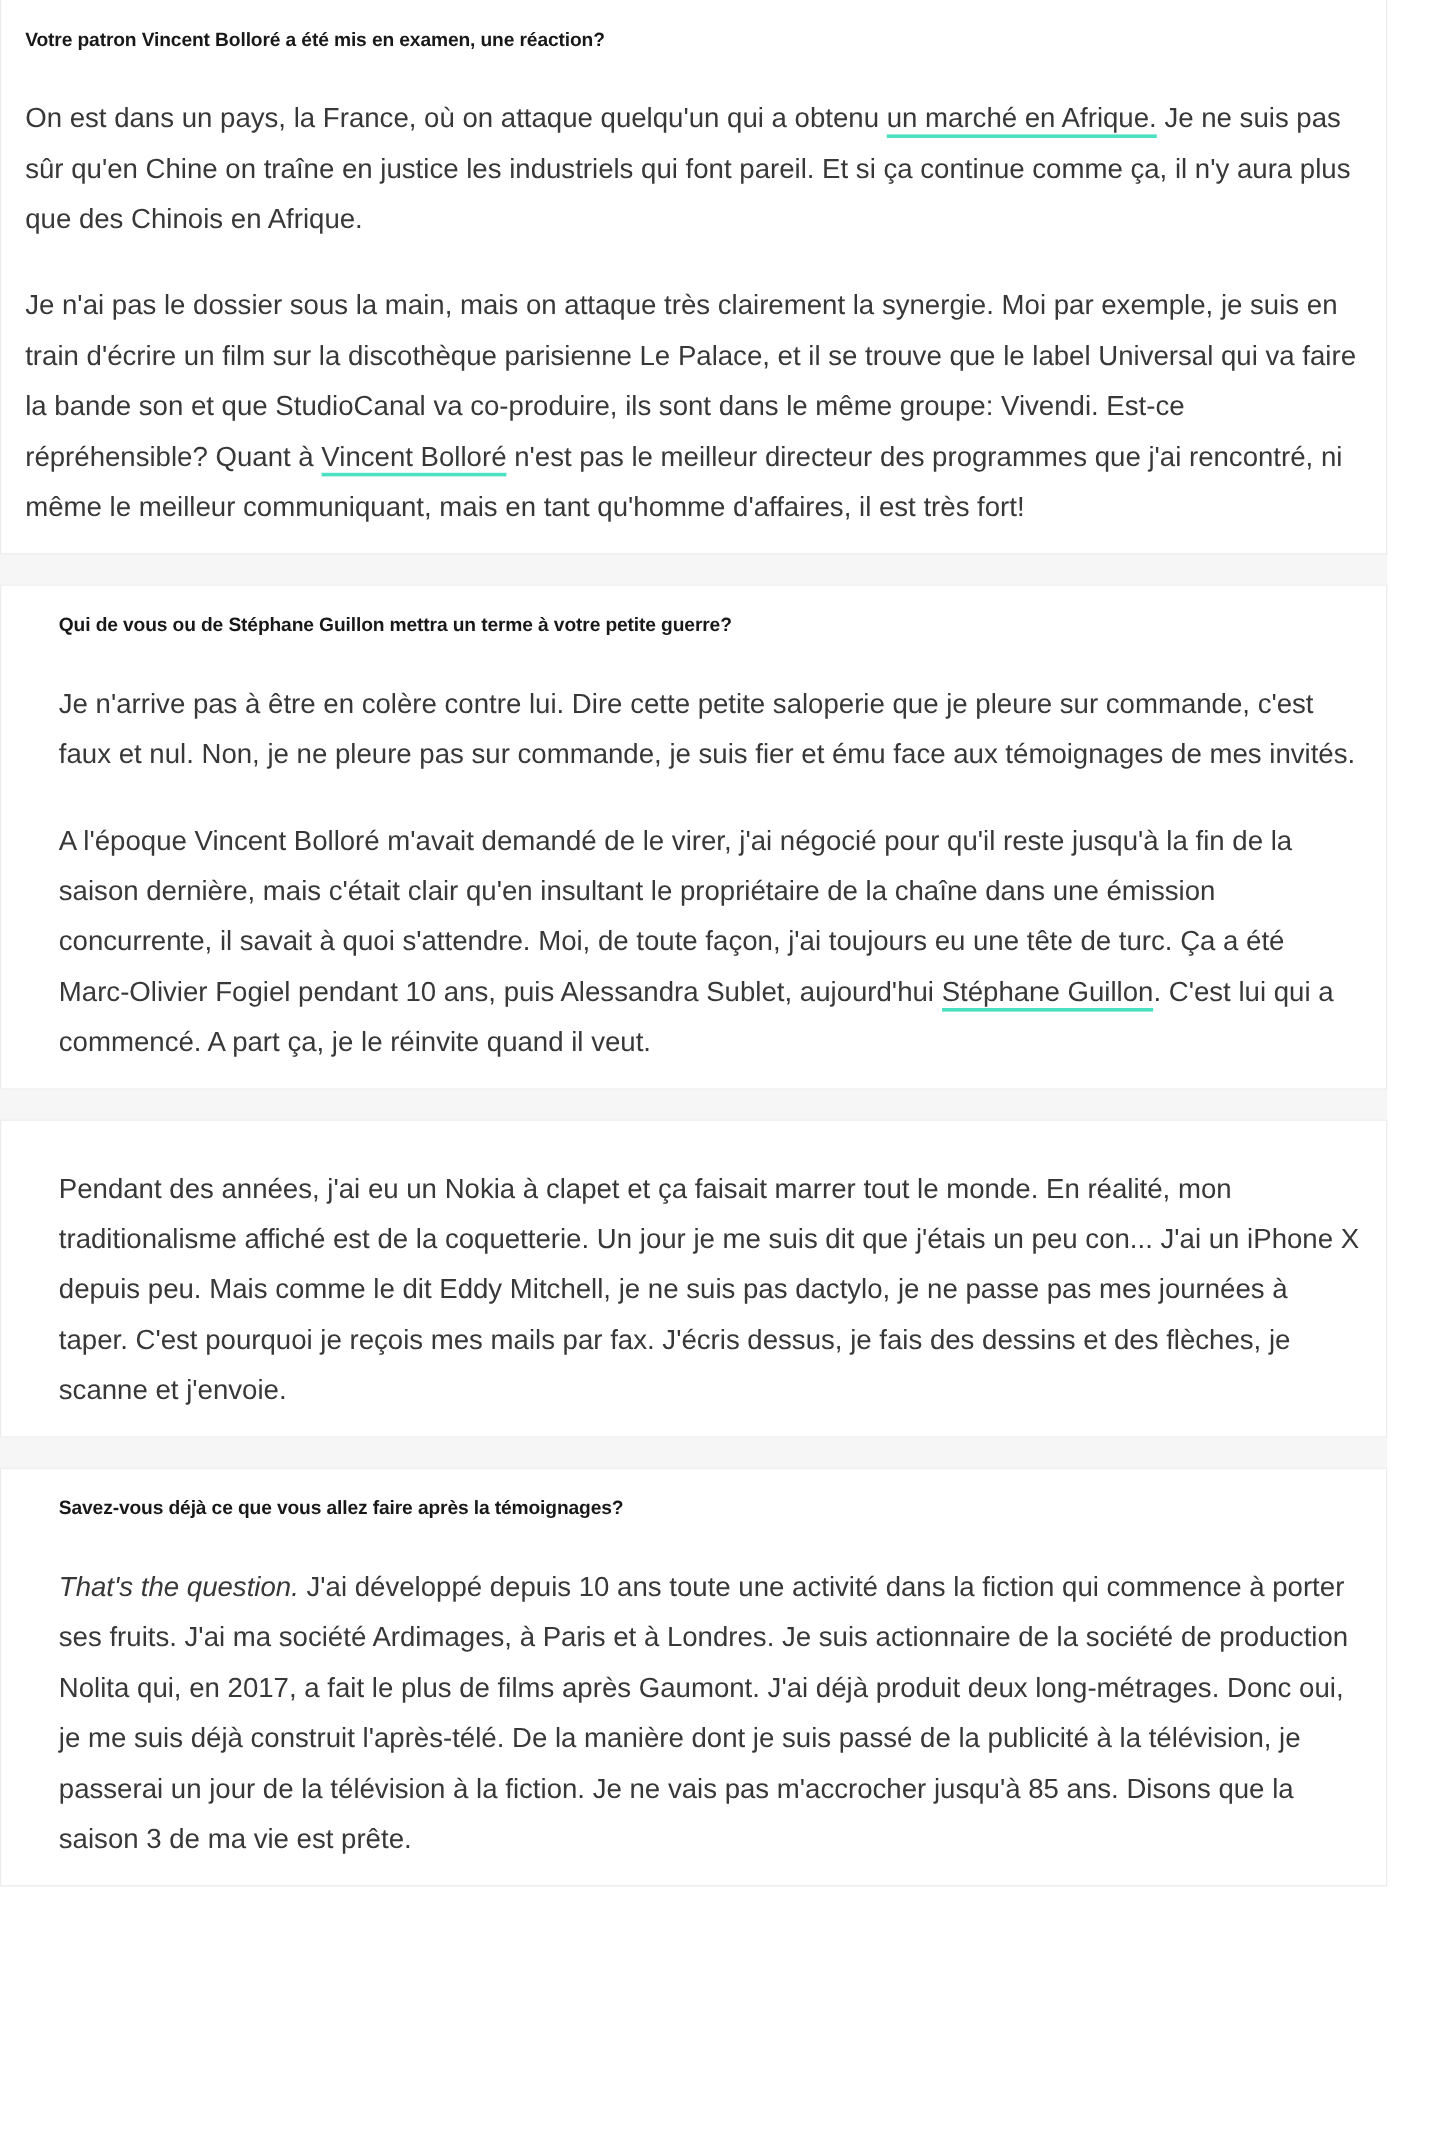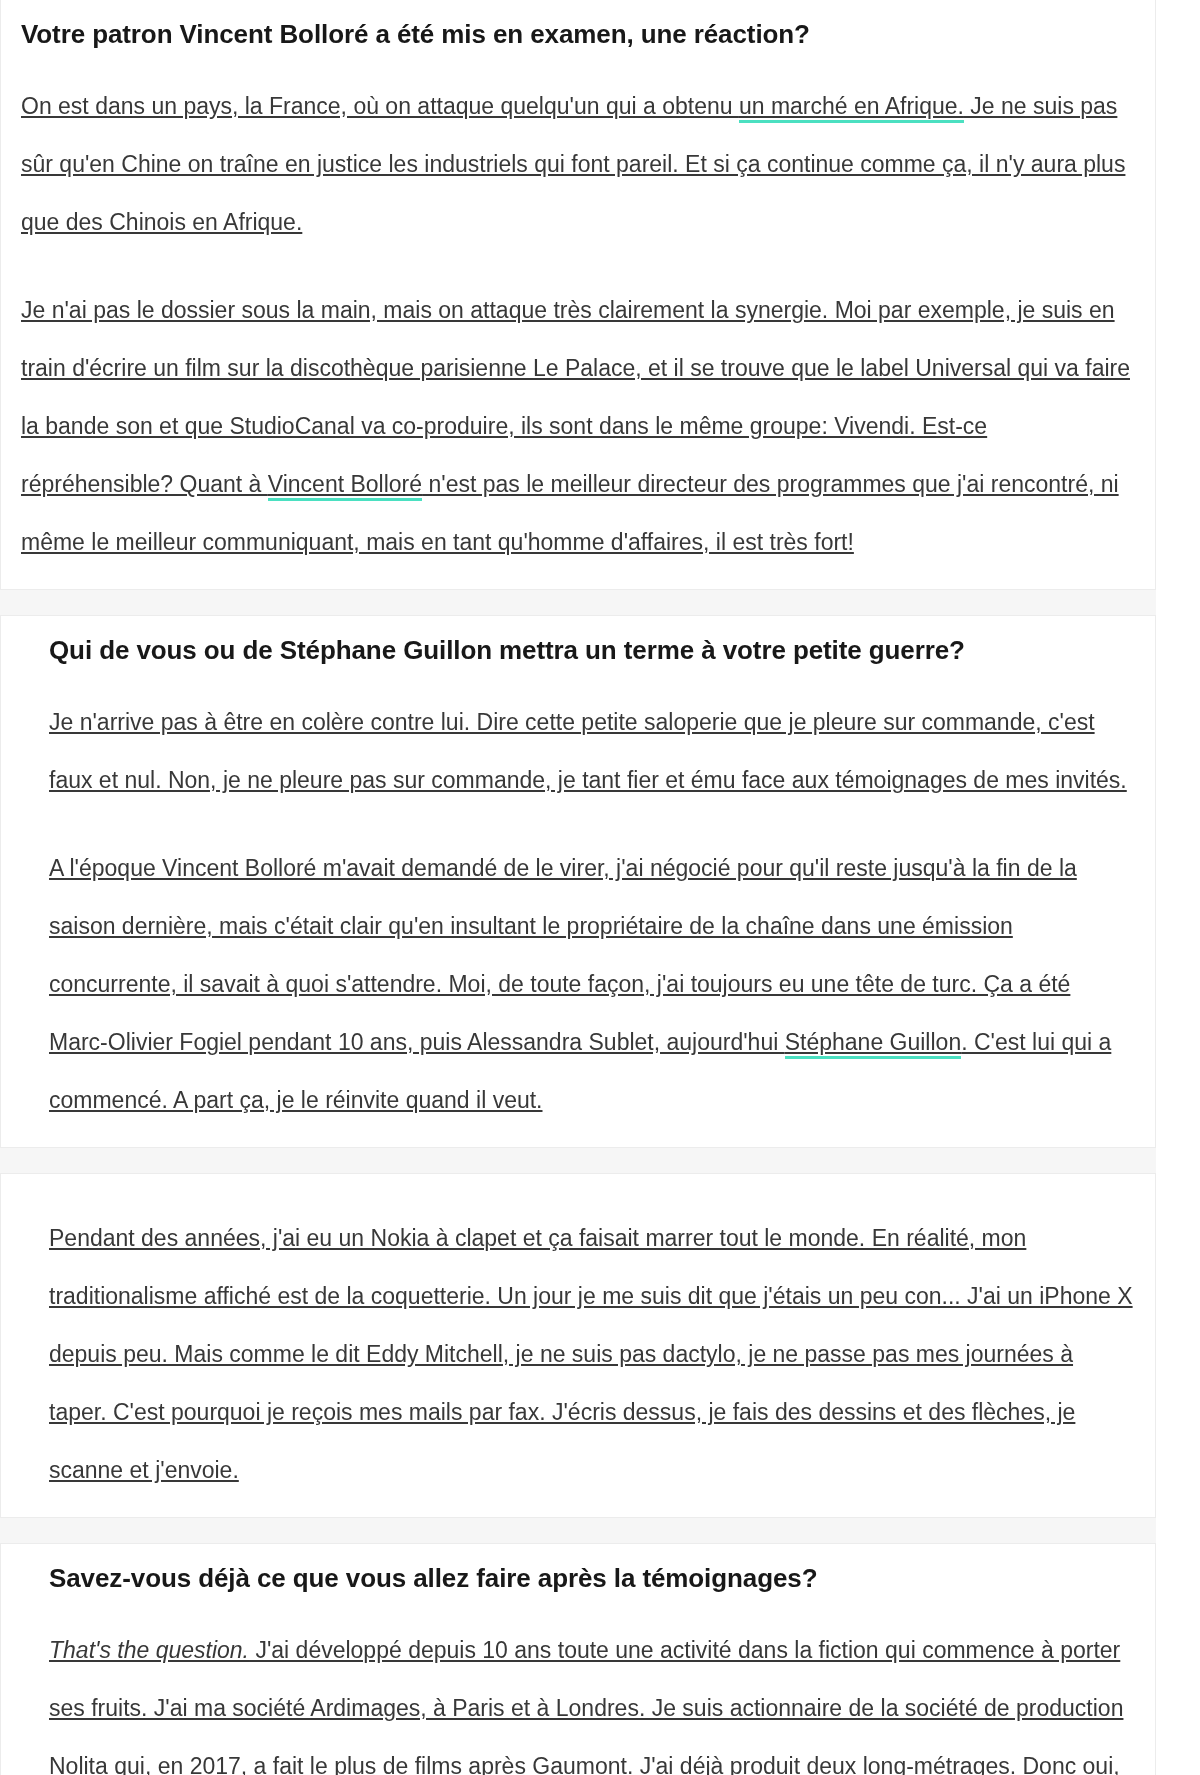--- a/index.html
+++ b/index.html
@@ -24,32 +24,31 @@
   }
   .qa-card{
     background:var(--card-bg);
     border:1px solid var(--card-border);
     padding:13px 20px 18px 20px;
   }
   .qa-card:first-child{border-top:none;}
   .qa-card + .qa-card{margin-top:25px;padding-left:48px;}
   .question{
     margin:0;
-    font-size:26px;
+    font-size:16px;
     line-height:42px;
     font-weight:bold;
     color:var(--heading-text);
     letter-spacing:-0.1px;
   }
   .answer{
     margin:22px 0 0 0;
     font-size:23px;
-    line-height:58px;
+    line-height:42px;
     color:var(--body-text);
-    text-decoration:underline;
   }
   .answer + .answer{margin-top:30px;}
   .run-link{
     color:inherit;
     border-bottom:3px solid var(--link-underline);
     padding-bottom:1px;
     cursor:pointer;
   }
   .run-italic{font-style:italic;}
 </style>
@@ -59,21 +58,21 @@
 <main class="article-column">
 
   <section class="qa-card">
     <h2 class="question"><span>Votre patron Vincent Bolloré a été mis en examen, une réaction?</span></h2>
     <p class="answer"><span>On est dans un pays, la France, où on attaque quelqu'un qui a obtenu </span><span class="run-link">un marché en Afrique.</span><span> Je ne suis pas sûr qu'en Chine on traîne en justice les industriels qui font pareil. Et si ça continue comme ça, il n'y aura plus que des Chinois en Afrique.</span></p>
     <p class="answer"><span>Je n'ai pas le dossier sous la main, mais on attaque très clairement la synergie. Moi par exemple, je suis en train d'écrire un film sur la discothèque parisienne Le Palace, et il se trouve que le label Universal qui va faire la bande son et que StudioCanal va co-produire, ils sont dans le même groupe: Vivendi. Est-ce répréhensible? Quant à </span><span class="run-link">Vincent Bolloré</span><span> n'est pas le meilleur directeur des programmes que j'ai rencontré, ni même le meilleur communiquant, mais en tant qu'homme d'affaires, il est très fort!</span></p>
   </section>
 
   <section class="qa-card">
     <h2 class="question"><span>Qui de vous ou de Stéphane Guillon mettra un terme à votre petite guerre?</span></h2>
-    <p class="answer"><span>Je n'arrive pas à être en colère contre lui. Dire cette petite saloperie que je pleure sur commande, c'est faux et nul. Non, je ne pleure pas sur commande, je tant fier et ému face aux témoignages de mes invités.</span></p>
+    <p class="answer"><span>Je n'arrive pas à être en colère contre lui. Dire cette petite saloperie que je pleure sur commande, c'est faux et nul. Non, je ne pleure pas sur commande, je suis fier et ému face aux témoignages de mes invités.</span></p>
     <p class="answer"><span>A l'époque Vincent Bolloré m'avait demandé de le virer, j'ai négocié pour qu'il reste jusqu'à la fin de la saison dernière, mais c'était clair qu'en insultant le propriétaire de la chaîne dans une émission concurrente, il savait à quoi s'attendre. Moi, de toute façon, j'ai toujours eu une tête de turc. Ça a été Marc-Olivier Fogiel pendant 10 ans, puis Alessandra Sublet, aujourd'hui </span><span class="run-link">Stéphane Guillon</span><span>. C'est lui qui a commencé. A part ça, je le réinvite quand il veut.</span></p>
   </section>
 
   <section class="qa-card">
     <p class="answer"><span>Pendant des années, j'ai eu un Nokia à clapet et ça faisait marrer tout le monde. En réalité, mon traditionalisme affiché est de la coquetterie. Un jour je me suis dit que j'étais un peu con... J'ai un iPhone X depuis peu. Mais comme le dit Eddy Mitchell, je ne suis pas dactylo, je ne passe pas mes journées à taper. C'est pourquoi je reçois mes mails par fax. J'écris dessus, je fais des dessins et des flèches, je scanne et j'envoie.</span></p>
   </section>
 
   <section class="qa-card">
     <h2 class="question"><span>Savez-vous déjà ce que vous allez faire après la témoignages?</span></h2>
     <p class="answer"><span class="run-italic">That's the question.</span><span> J'ai développé depuis 10 ans toute une activité dans la fiction qui commence à porter ses fruits. J'ai ma société Ardimages, à Paris et à Londres. Je suis actionnaire de la société de production Nolita qui, en 2017, a fait le plus de films après Gaumont. J'ai déjà produit deux long-métrages. Donc oui, je me suis déjà construit l'après-télé. De la manière dont je suis passé de la publicité à la télévision, je passerai un jour de la télévision à la fiction. Je ne vais pas m'accrocher jusqu'à 85 ans. Disons que la saison 3 de ma vie est prête.</span></p>

